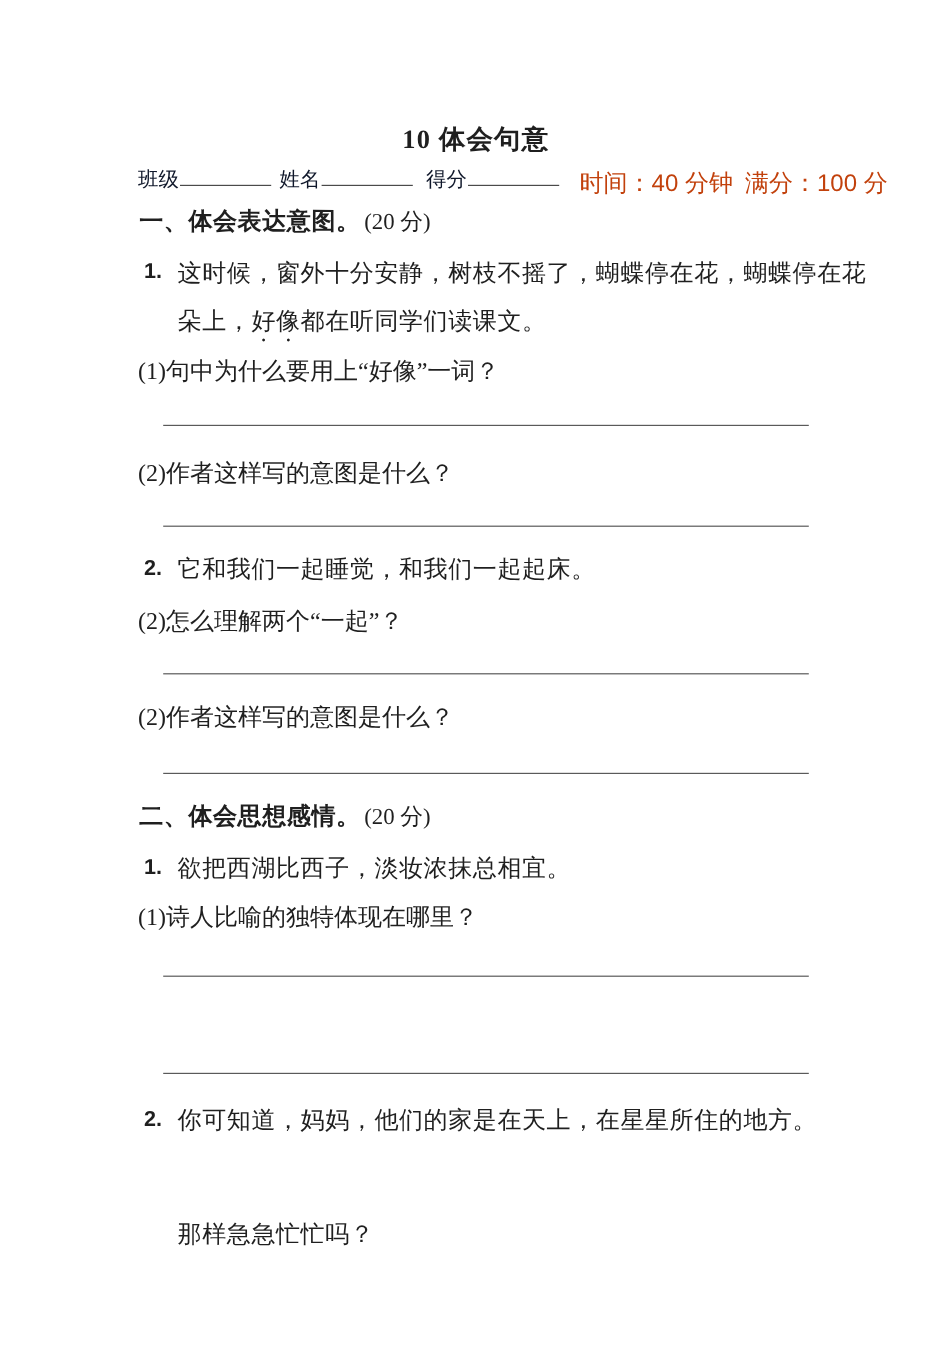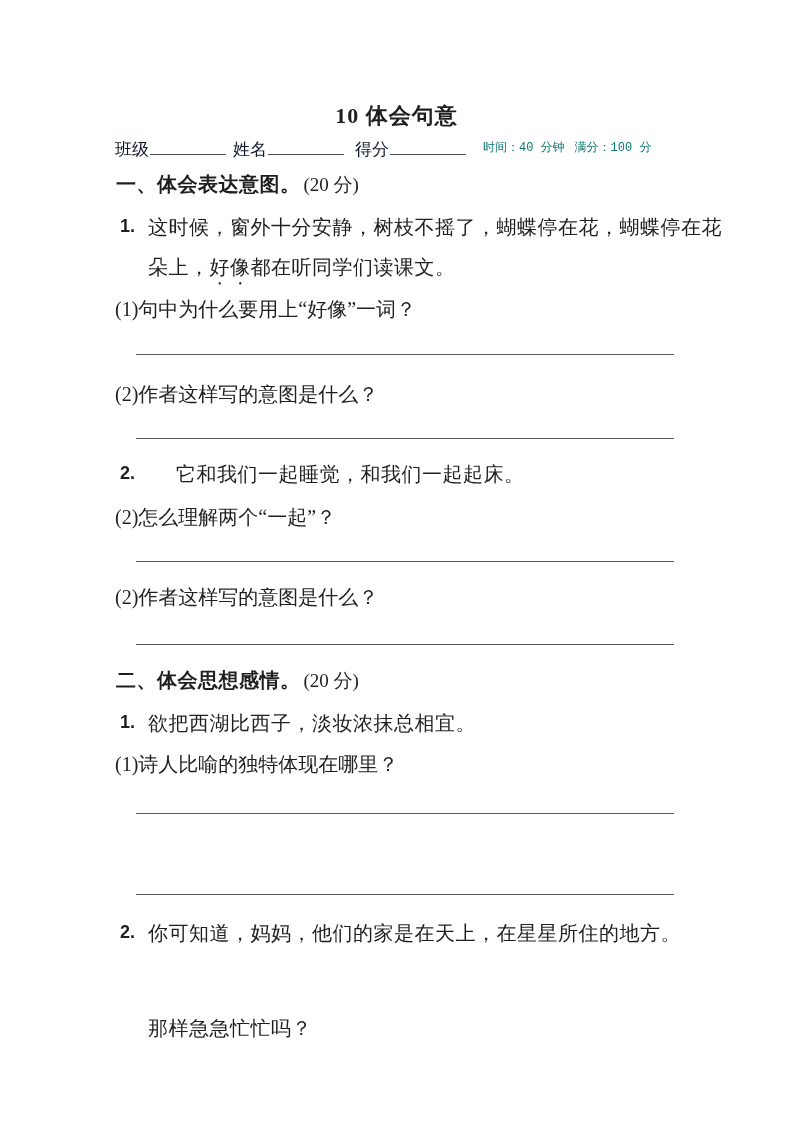--- a/index.html
+++ b/index.html
@@ -27,23 +27,23 @@
   .hdr { top: 138px; font-size: 17px; color: #0f172a; }
   .blank-line {
     display: inline-block;
     width: 76px;
     height: 15px;
     border-bottom: 1.6px solid #4a4a4a;
     margin-left: 1px;
     vertical-align: baseline;
   }
   .accent {
-    color: #0f766e;
-    font-family: Liberation Mono, monospace;
-    font-size: 12px;
+    color: #c2410c;
+    font-family: Liberation Sans, sans-serif;
+    font-size: 20px;
   }
   .accent .gap { display: inline-block; width: 10px; }
 
   .sec-heading { font-size: 20px; }
   .sec-heading .main {
     font-family: "Liberation Sans", sans-serif;
     font-weight: bold;
     letter-spacing: 0.5px;
   }
   .sec-heading .score {
@@ -104,21 +104,21 @@
   <div class="abs sentence" style="left:148px; top:214px;">这时候，窗外十分安静，树枝不摇了，蝴蝶停在花，蝴蝶停在花</div>
   <div class="abs sentence" style="left:148px; top:254px;">
     <span>朵上，</span><span class="emph">好像</span><span>都在听同学们读课文。</span>
   </div>
   <div class="abs subq" style="left:115px; top:296px;">(1)句中为什么要用上“好像”一词？</div>
   <div class="ansline" style="top:354px;"></div>
   <div class="abs subq" style="left:115px; top:381px;">(2)作者这样写的意图是什么？</div>
   <div class="ansline" style="top:438px;"></div>
 
   <div class="abs qnum" style="left:120px; top:463px;">2.</div>
-  <div class="abs sentence" style="left:148px; top:461px;margin-left:28px;">它和我们一起睡觉，和我们一起起床。</div>
+  <div class="abs sentence" style="left:148px; top:461px;">它和我们一起睡觉，和我们一起起床。</div>
   <div class="abs subq" style="left:115px; top:504px;">(2)怎么理解两个“一起”？</div>
   <div class="ansline" style="top:561px;"></div>
   <div class="abs subq" style="left:115px; top:584px;">(2)作者这样写的意图是什么？</div>
   <div class="ansline" style="top:644px;"></div>
 
   <div class="abs sec-heading" style="left:116px; top:667px;">
     <span class="main">二、体会思想感情。</span><span class="score">(20 分)</span>
   </div>
 
   <div class="abs qnum" style="left:120px; top:712px;">1.</div>

